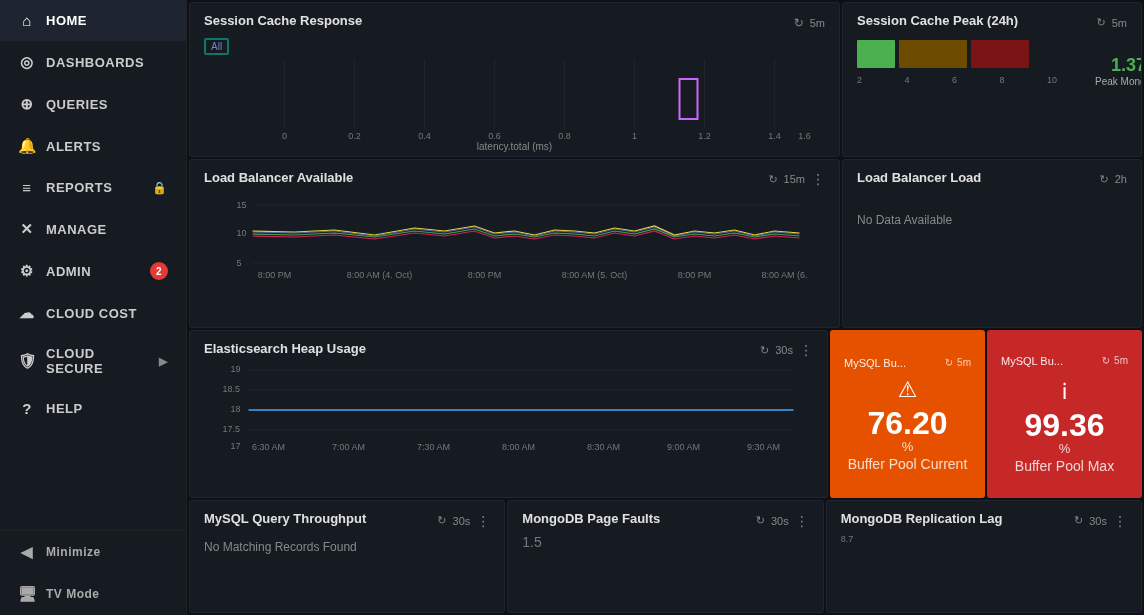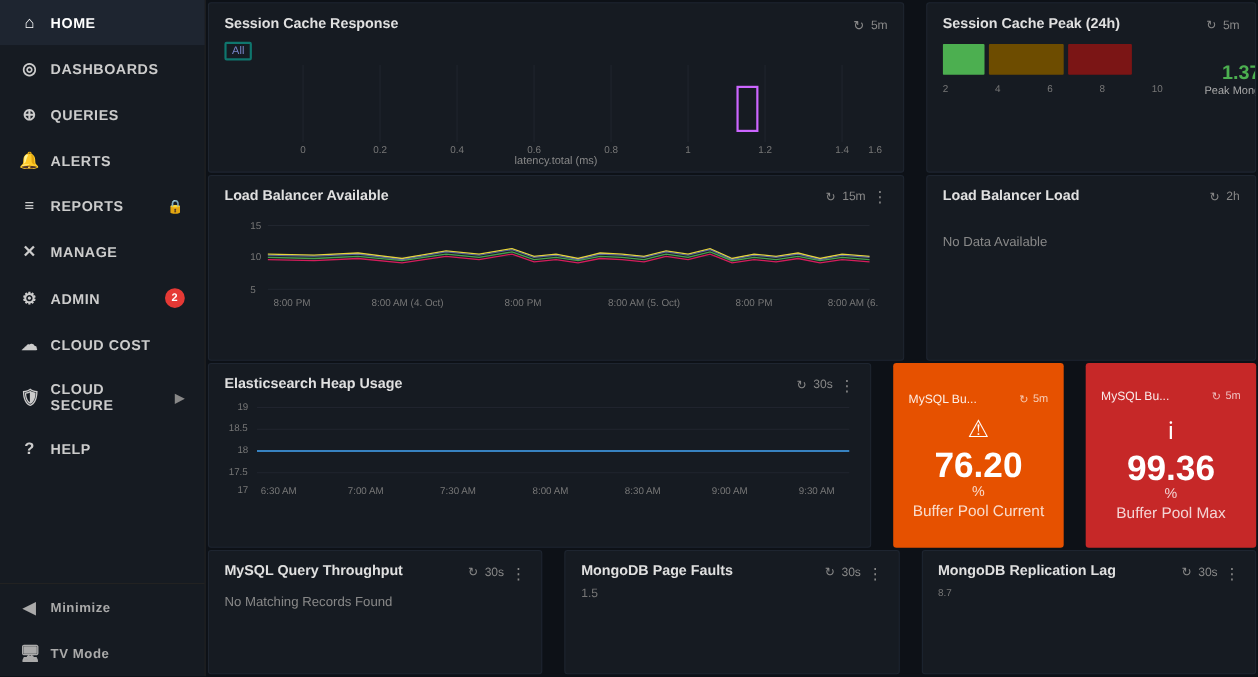--- a/index.html
+++ b/index.html
@@ -59,21 +59,21 @@
       display: flex;
       flex-direction: column;
       gap: 2px;
       padding: 2px;
       flex: 1;
       overflow: hidden;
     }
 
     .panel-row {
       display: flex;
-      gap: 20px;
+      gap: 2px;
       flex: 1;
     }
 
     .panel {
       background: #161b22;
       border: 1px solid #1e2530;
       border-radius: 3px;
       padding: 10px 14px 8px;
       position: relative;
       overflow: hidden;
@@ -491,21 +491,21 @@
 
       <div class="panel bottom-panel">
         <div class="panel-header">
           <span class="panel-title">MongoDB Page Faults</span>
           <div class="panel-controls">
             <span>↻</span>
             <span>30s</span>
             <span class="panel-menu">⋮</span>
           </div>
         </div>
-        <div style="font-size:11px; color:#777;">1.5</div>
+        <div style="font-size:14px; color:#777;">1.5</div>
       </div>
 
       <div class="panel bottom-panel">
         <div class="panel-header">
           <span class="panel-title">MongoDB Replication Lag</span>
           <div class="panel-controls">
             <span>↻</span>
             <span>30s</span>
             <span class="panel-menu">⋮</span>
           </div>

